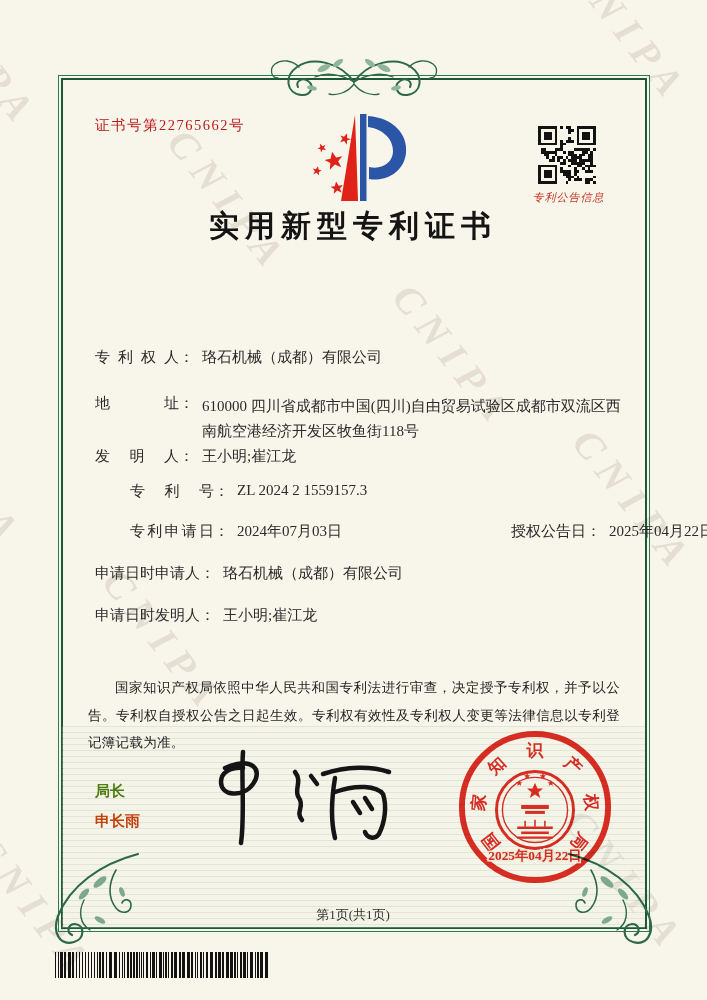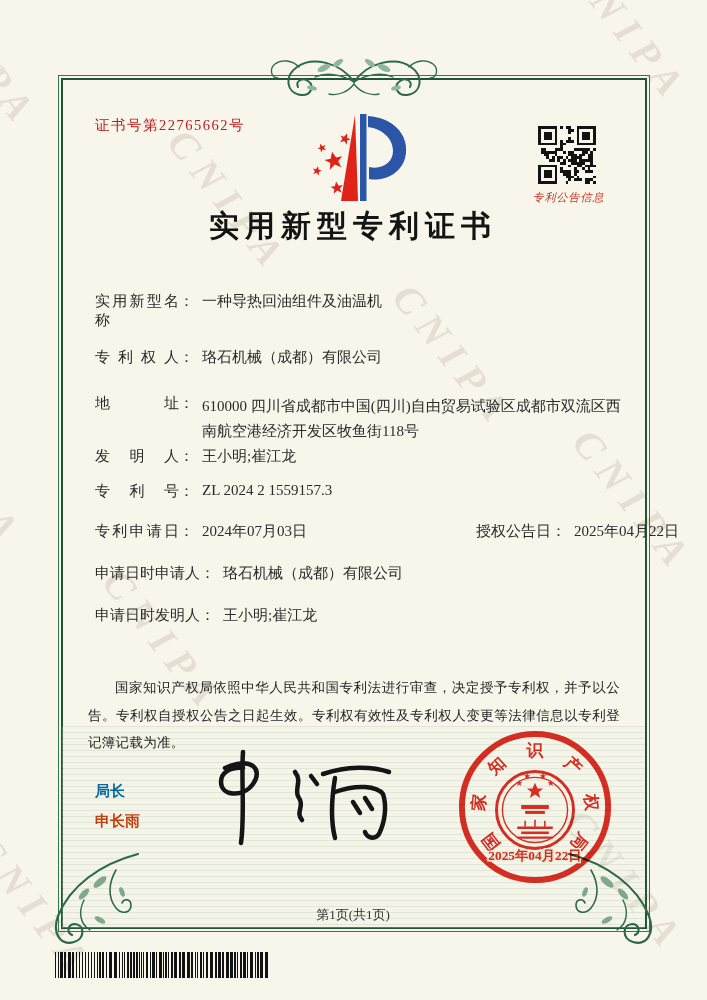--- a/index.html
+++ b/index.html
@@ -27,27 +27,27 @@
   .title{position:absolute;left:58px;top:206px;width:590px;text-align:center;
       font-size:30px;font-weight:700;letter-spacing:6px;color:#141414;}
   
   .row{position:absolute;left:95px;font-size:15px;}
   .lbl{display:inline-block;width:84px;text-align:justify;text-align-last:justify;vertical-align:top;}
   .lblwide{display:inline-block;vertical-align:top;}
   .colon{display:inline-block;vertical-align:top;}
   .val{display:inline-block;margin-left:8px;vertical-align:top;}
   .val-block{display:inline-block;margin-left:8px;width:425px;line-height:1.65;vertical-align:top;}
   .rcol{position:absolute;left:381px;top:0;white-space:nowrap;}
-  .r5,.r6{white-space:nowrap;}
+  .r5,.r6{white-space:nowrap;margin-left:35px;}
   
   .legal{position:absolute;left:88px;top:674px;width:532px;font-size:13.5px;line-height:2.05;
       text-indent:2em;text-align:justify;letter-spacing:0.3px;color:#1f1f1f;}
   
   .sig-title{position:absolute;left:95px;top:782px;font-family:"Liberation Sans",sans-serif;
-      font-weight:bold;font-size:15px;color:#0369a1;}
+      font-weight:bold;font-size:15px;color:#4d7c0f;}
   .sig-name{position:absolute;left:95px;top:812px;font-family:"Liberation Sans",sans-serif;
       font-weight:bold;font-size:15px;color:#c2410c;}
   .sig-hand{position:absolute;left:195px;top:746px;}
   .seal{position:absolute;left:456px;top:728px;mix-blend-mode:multiply;opacity:0.95;}
   .seal text{font-weight:bold;}
   
   .pageno{position:absolute;left:58px;top:906px;width:590px;text-align:center;font-size:13px;color:#333;}
   .barcode{position:absolute;left:55px;top:952px;width:218px;height:26px;overflow:hidden;}
   .barcode i{display:inline-block;height:100%;background:#131313;vertical-align:top;}
 </style>
@@ -266,23 +266,20 @@
       <rect x="15" y="1" width="5" height="5" fill="#f8f5ea"></rect>
       <rect x="16" y="2" width="3" height="3" fill="#131313"></rect>
       <rect x="0" y="14" width="7" height="7" fill="#131313"></rect>
       <rect x="1" y="15" width="5" height="5" fill="#f8f5ea"></rect>
       <rect x="2" y="16" width="3" height="3" fill="#131313"></rect>
     </svg>
   <div class="qr-label">专利公告信息</div>
 
   <div class="title">实用新型专利证书</div>
 
-  <div class="row" style="top:292px">
-    <span class="lbl">实用新型名称</span><span class="colon">：</span><span class="val">一种导热回油组件及油温机</span>
-  </div>
   <div class="row" style="top:348px">
     <span class="lbl">专利权人</span><span class="colon">：</span><span class="val">珞石机械（成都）有限公司</span>
   </div>
   <div class="row" style="top:394px">
     <span class="lbl">地址</span><span class="colon">：</span><span class="val-block">610000 四川省成都市中国(四川)自由贸易试验区成都市双流区西南航空港经济开发区牧鱼街118号</span>
   </div>
   <div class="row" style="top:447px">
     <span class="lbl">发明人</span><span class="colon">：</span><span class="val">王小明;崔江龙</span>
   </div>
   <div class="row r5" style="top:482px;width:553px">

